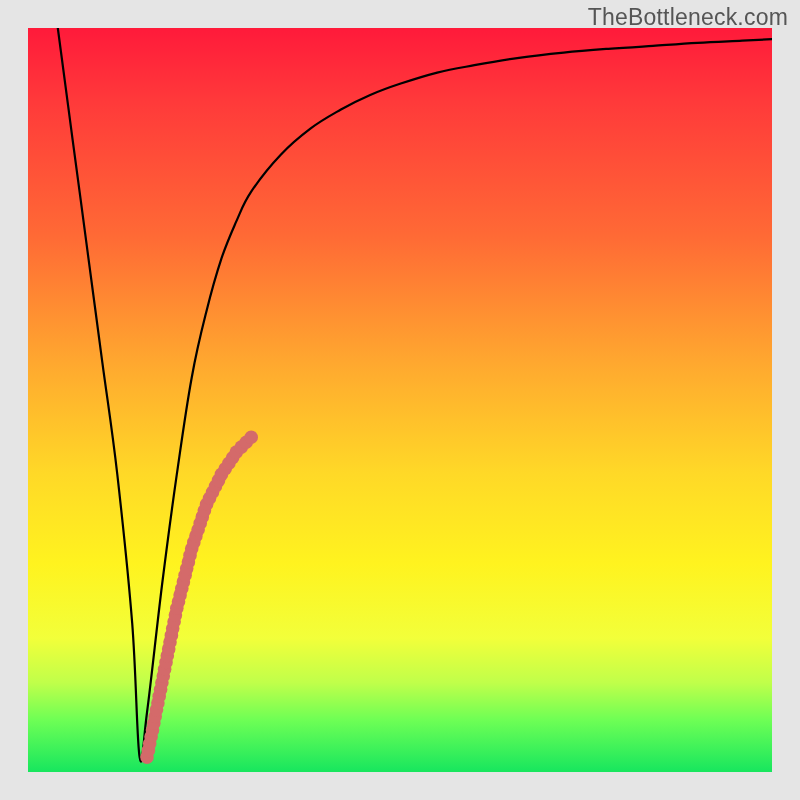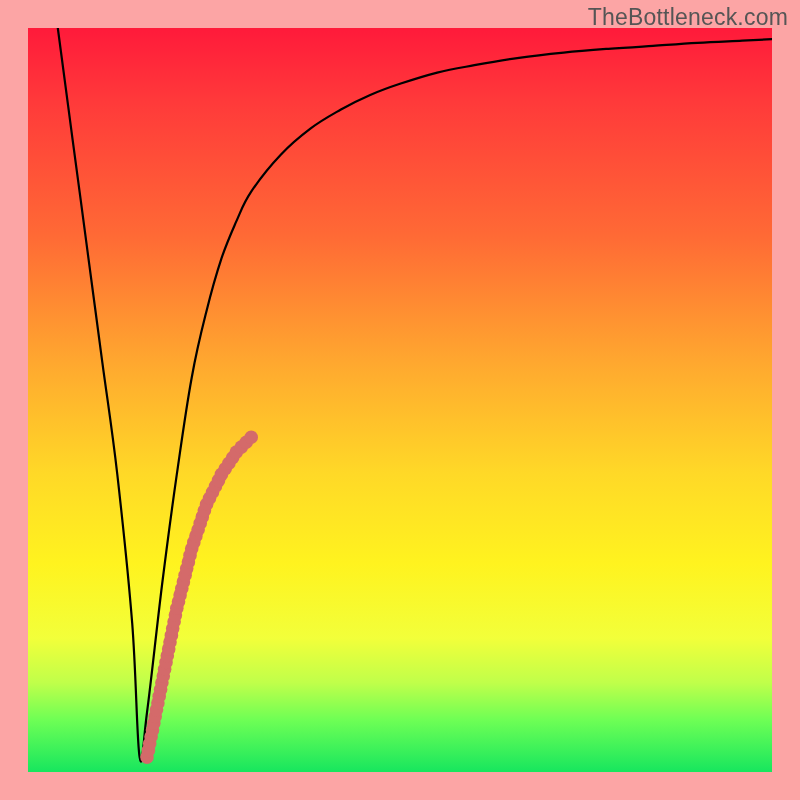--- a/index.html
+++ b/index.html
@@ -8,21 +8,21 @@
     width: 800px;
     height: 800px;
     overflow: hidden;
     background: #000;
     font-family: Arial, Helvetica, sans-serif;
   }
   .frame {
     position: relative;
     width: 800px;
     height: 800px;
-    background: #fca5a5;
+    background: #e5e5e5;
   }
   .watermark {
     position: absolute;
     top: 4px;
     right: 12px;
     color: #555;
     font-size: 23px;
     font-weight: 400;
     letter-spacing: 0.2px;
     z-index: 5;

